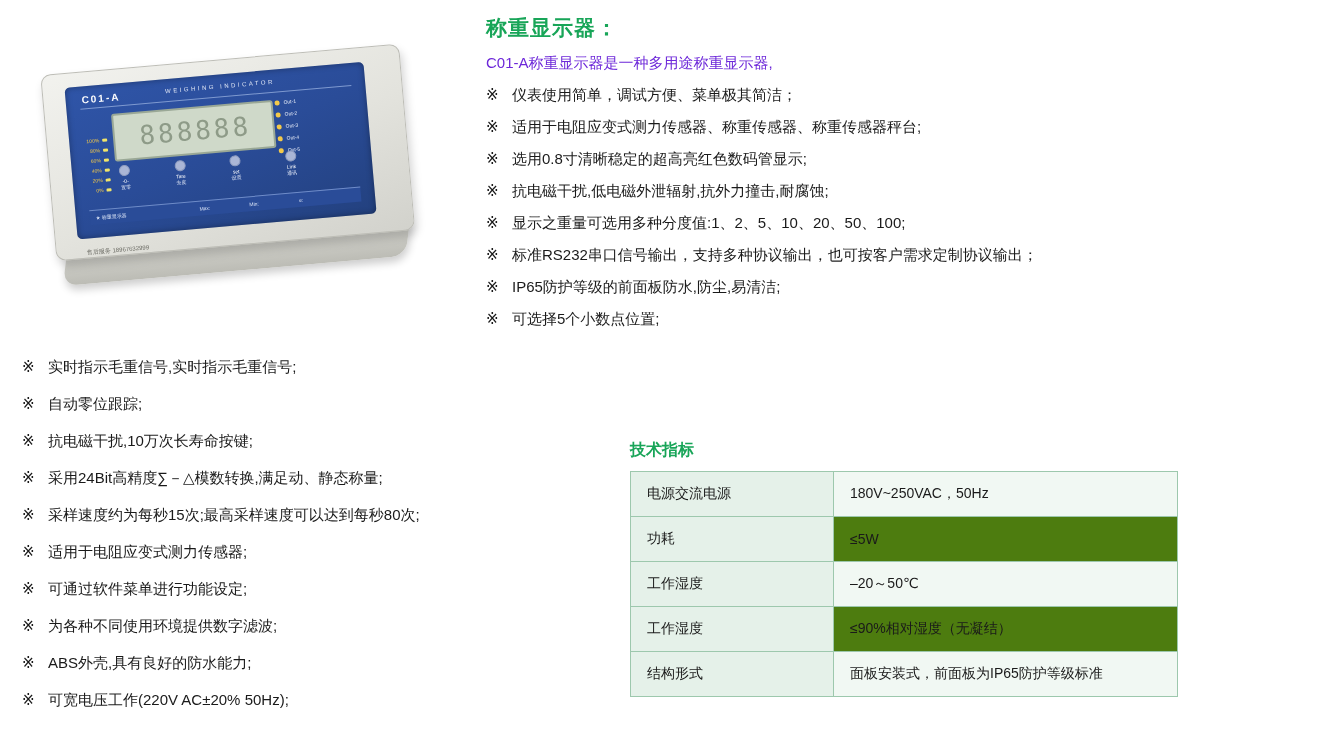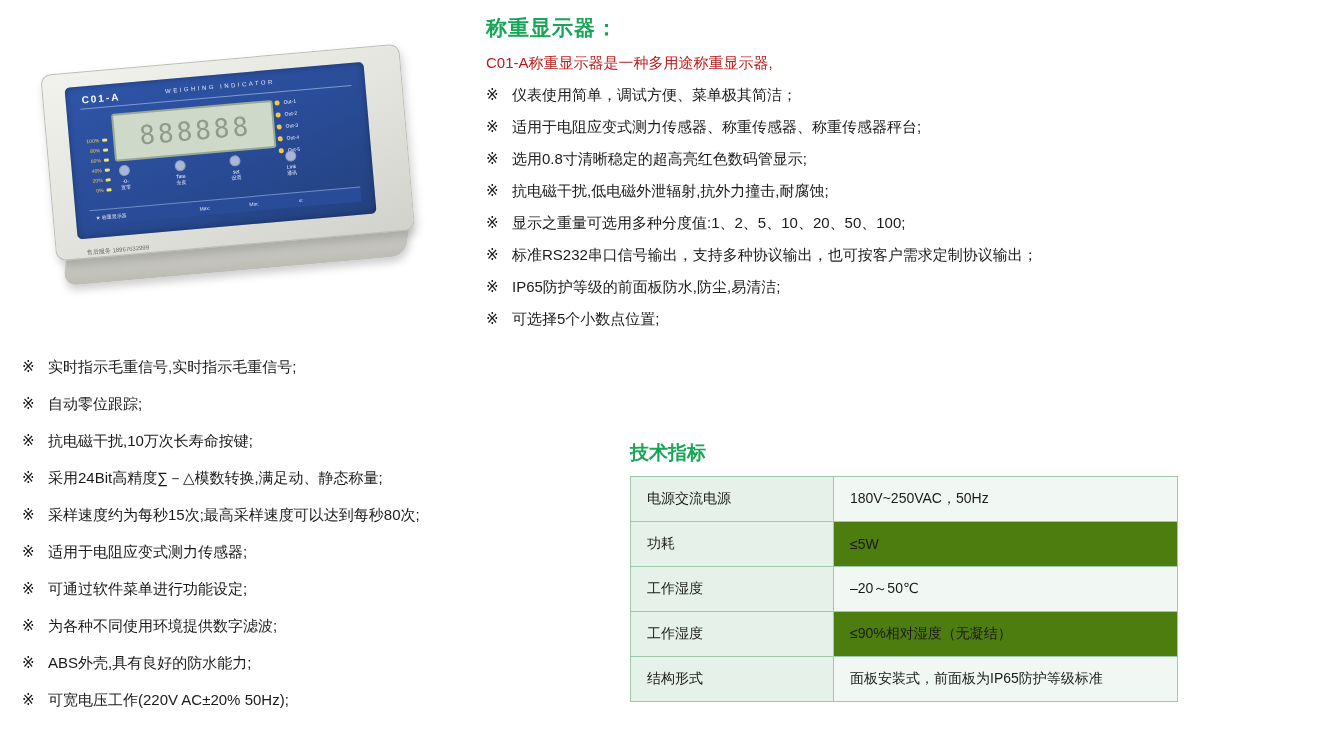--- a/index.html
+++ b/index.html
@@ -82,32 +82,32 @@
   .bottom-strip span{color:#d8e2f5;font-size:5px;position:absolute;top:4px;}
   .dev-label{
     position:absolute;left:30px;top:176px;color:#6d6d66;font-size:6px;
   }
 
   
   .intro{position:absolute;left:486px;top:14px;width:800px;}
   .intro-title{
     color:#18a558;font-size:21px;font-weight:bold;letter-spacing:1px;margin-bottom:12px;
   }
-  .intro-lead{font-size:15px;color:#b91c1c;margin-bottom:13px;}
+  .intro-lead{font-size:15px;color:#6d28d9;margin-bottom:13px;}
   .bullet{font-size:15px;color:#1a1a1a;margin-bottom:13px;display:flex;}
   .bullet .mk{width:26px;flex:0 0 26px;color:#1a1a1a;}
   .bullet .tx{flex:1;}
 
   
   .left-list{position:absolute;left:22px;top:358px;width:440px;}
   .left-list .bullet{margin-bottom:18px;font-size:15px;}
 
   
   .spec{position:absolute;left:630px;top:440px;width:678px;}
-  .spec-title{color:#18a558;font-size:19px;font-weight:bold;margin-bottom:10px;font-family:Liberation Mono, monospace;}
+  .spec-title{color:#18a558;font-size:16px;font-weight:bold;margin-bottom:10px;font-family:Liberation Mono, monospace;}
   table{border-collapse:collapse;width:548px;font-size:14px;}
   td{border:1px solid #9dc8ad;height:44px;padding:0 16px;vertical-align:middle;}
   td.k{width:170px;background:#e5f1e9;}
   td.v{background:#4d7c0f;}
   tr.alt td.k{background:#e5f1e9;}
   tr.alt td.v{background:#f1f8f3;}
 </style>
 </head>
 <body>
 

